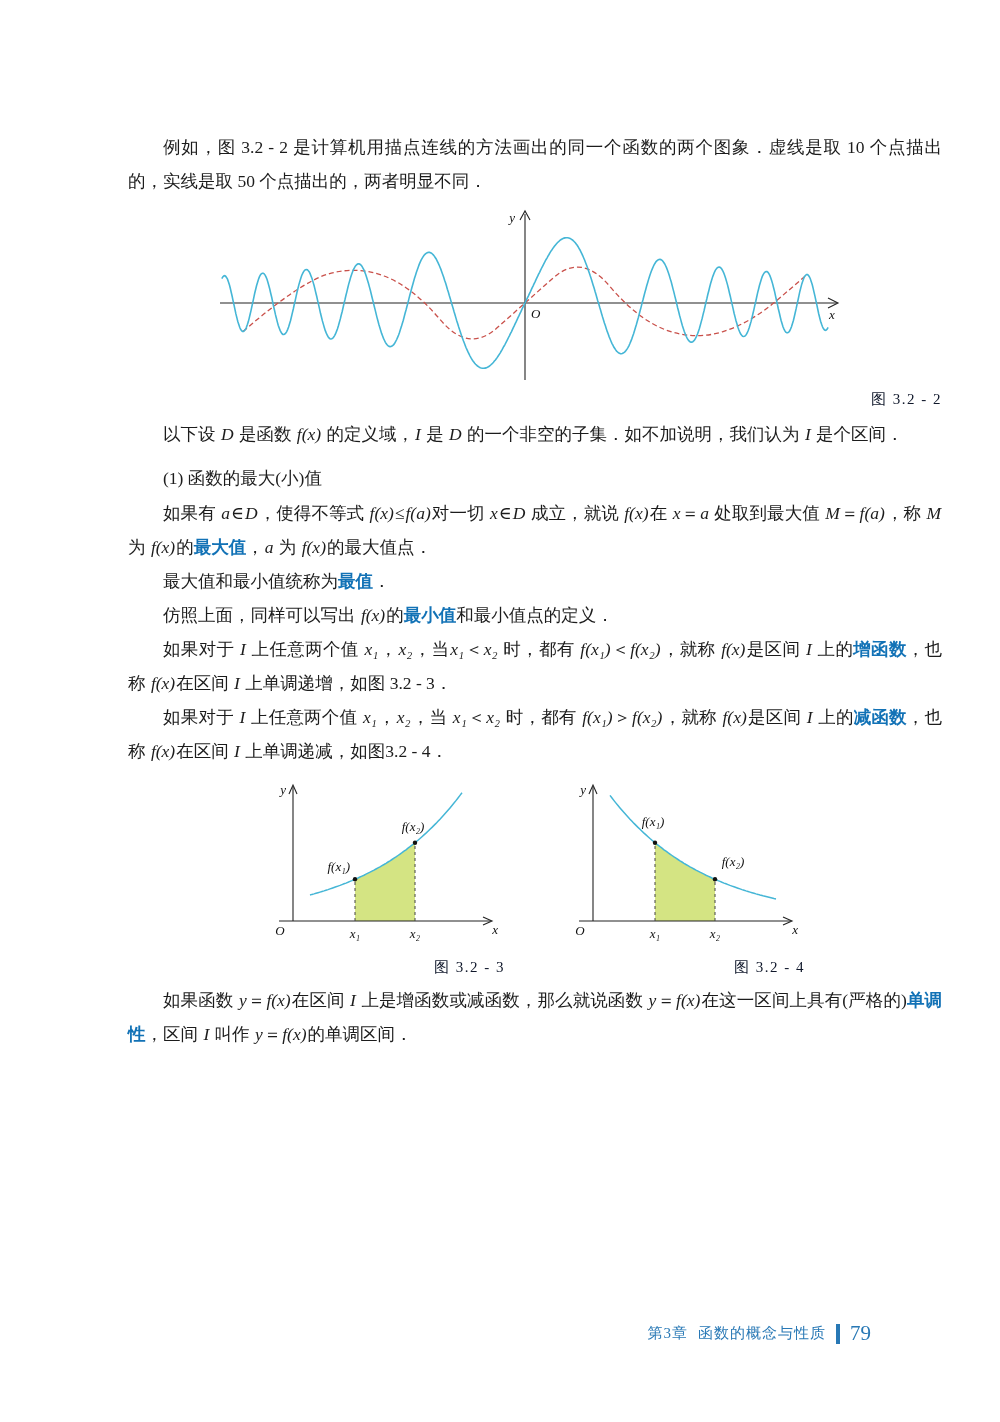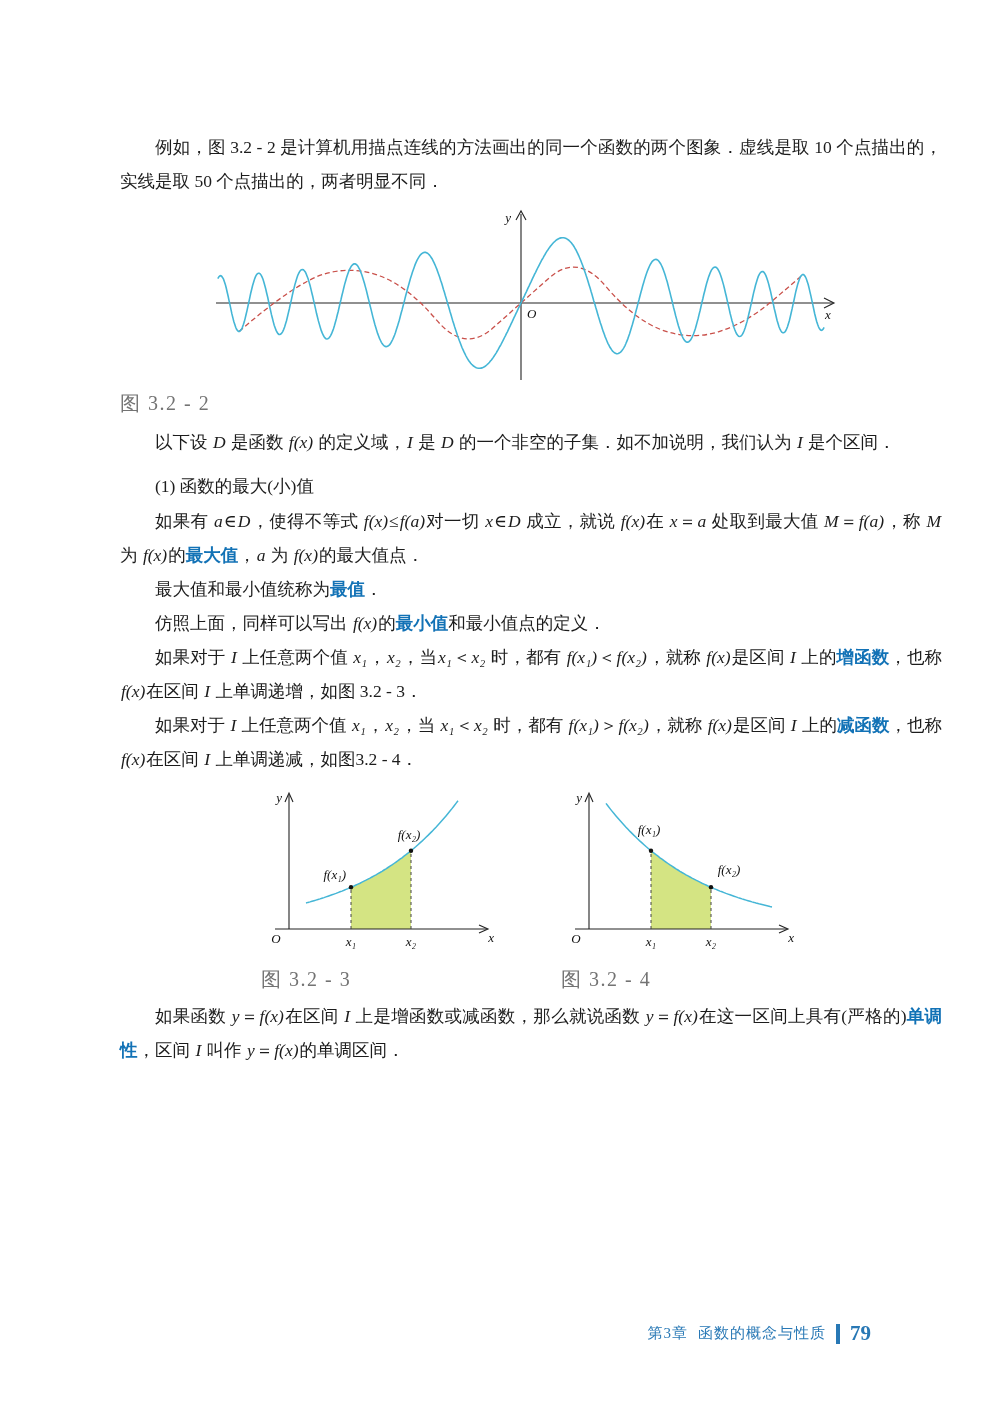--- a/index.html
+++ b/index.html
@@ -2,41 +2,41 @@
 <html style="--accent: #1272b6; --footer-blue: #2878b5;"><head>
 <meta charset="utf-8">
 <style>
   * { margin:0; padding:0; box-sizing:border-box; }
   html,body { background:#ffffff; }
   body {
     width:1000px; height:1422px; position:relative; overflow:hidden;
     font-family:"Liberation Serif","DejaVu Serif",serif;
     color:#1c1c1c;
   }
-  .page { position:absolute; inset:0; padding:130px 58px 0 120px; }
+  .page { position:absolute; inset:0; padding:130px 58px 0 120px;margin-left:8px; }
   .para {
     font-size:17.5px; line-height:1.95; text-indent:2em; text-align:justify;
   }
   .h-para { margin-top:10px;font-family:Liberation Serif, serif; }
   .math { font-style:italic; font-family:"Liberation Serif","DejaVu Serif",serif; padding:0 1px; }
   .term { color:var(--accent,#1272b6); font-weight:700; }
   .fig-wide { margin:10px 0 8px; text-align:center; }
-  .caption { font-size:20px; margin-top:2px; text-align:left; letter-spacing:1.5px; color:#737373; }
+  .caption { font-size:15px; margin-top:2px; text-align:right; letter-spacing:1.5px; color:#0f172a; }
   .fig-row { display:flex; justify-content:center; gap:60px; margin:12px 0 6px; }
   .fig { text-align:center; }
   .p9 { margin-top:6px; }
   svg { display:block; margin:0 auto; }
   svg text { font-size:13px; font-style:italic; fill:#111; font-family:"Liberation Serif","DejaVu Serif",serif; }
   .footer {
     position:absolute; right:129px; bottom:76px;
     display:flex; align-items:center; gap:10px;
   }
   .footer-text { color:var(--footer-blue,#2878b5); font-size:15px; letter-spacing:1px; }
   .footer-bar { width:4px; height:20px; background:var(--footer-blue,#2878b5); }
-  .footer-page { color:var(--footer-blue,#2878b5); font-size:21px; font-weight:700; font-style:normal; }
+  .footer-page { color:var(--footer-blue,#2878b5); font-size:21px; font-weight:400; font-style:normal; }
 </style>
 </head>
 <body>
 
 <div class="page">
 
   <p class="para"><span>例如，图 3.2 - 2 是计算机用描点连线的方法画出的同一个函数的两个图象．虚线是取 10 个点描出的，实线是取 50 个点描出的，两者明显不同．</span></p>
 
   <figure class="fig-wide">
     <svg width="640" height="180" viewBox="0 0 640 180">

